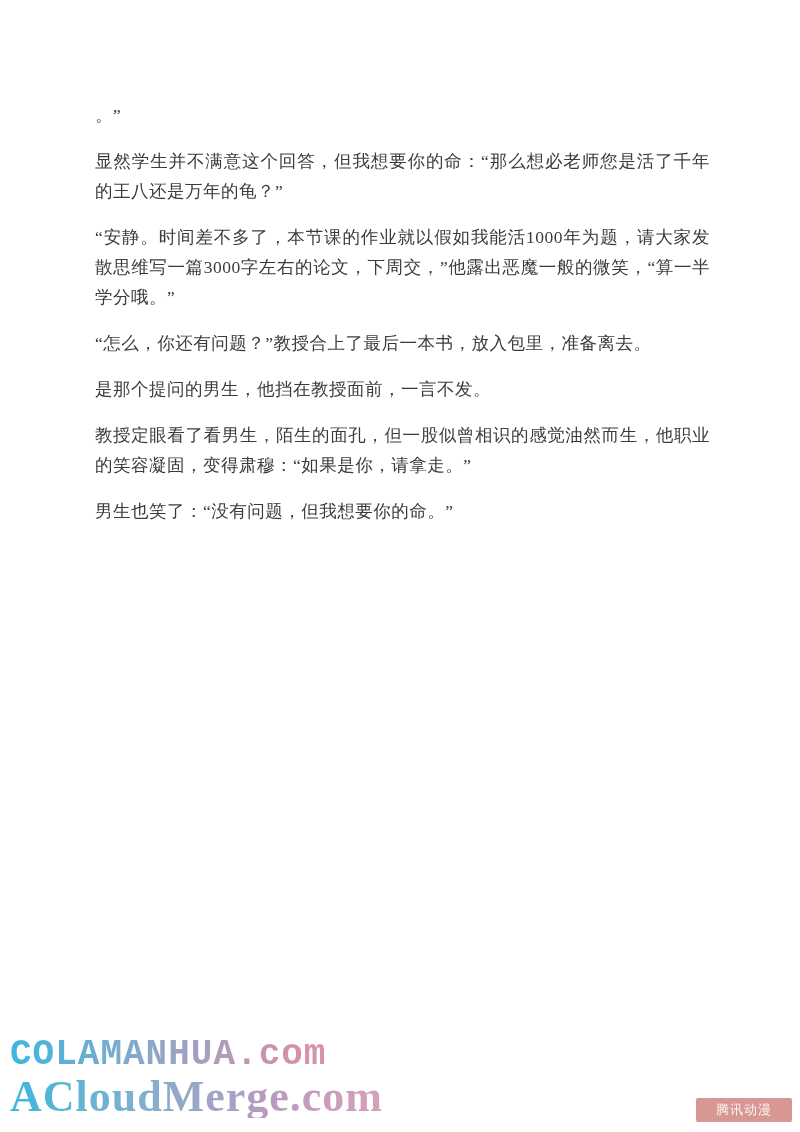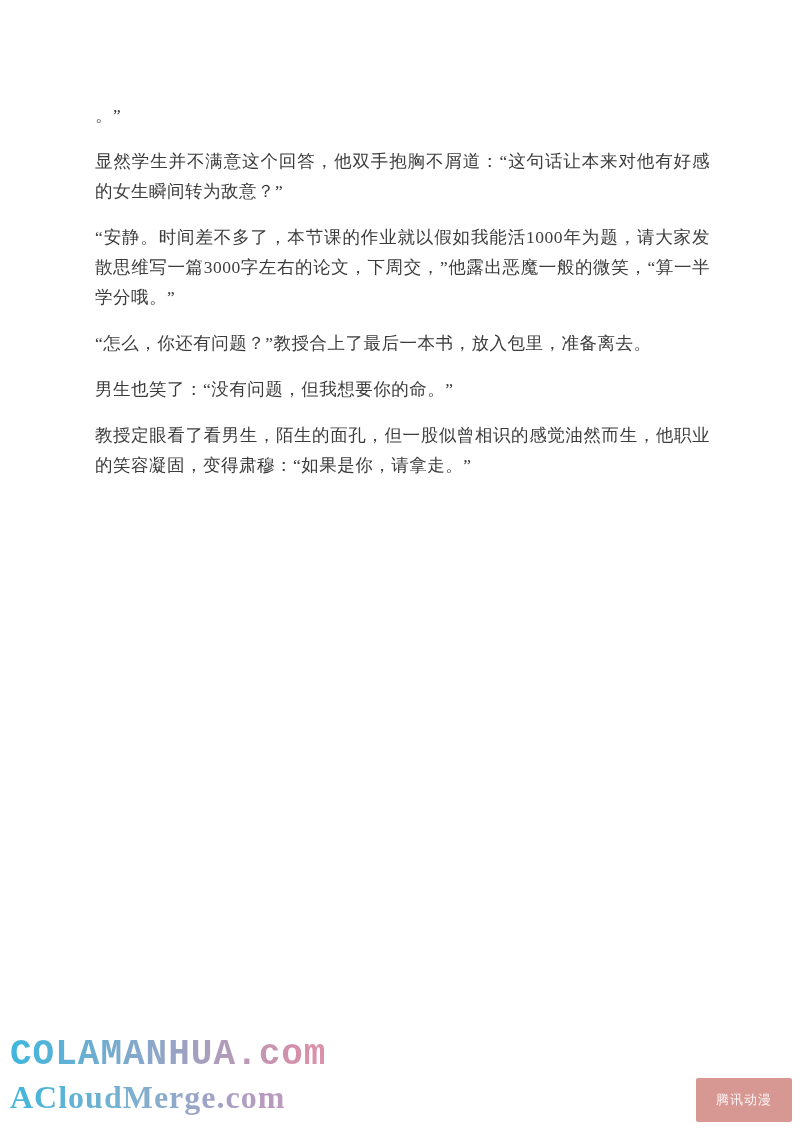--- a/index.html
+++ b/index.html
@@ -50,36 +50,36 @@
     letter-spacing: 1px;
     line-height: 42px;
     background: linear-gradient(90deg, #3fb7dd 0%, #8fa6c8 35%, #d88fa8 70%, #e5a0b5 100%);
     -webkit-background-clip: text;
     background-clip: text;
     color: transparent;
     white-space: nowrap;
   }
   .wm-line2 {
     font-family: "Liberation Serif", "DejaVu Serif", serif;
-    font-size: 32px;
+    font-size: 44px;
     font-weight: bold;
     letter-spacing: 1px;
     line-height: 42px;
     background: linear-gradient(90deg, #3fb7dd 0%, #7fb0cf 30%, #b79ac0 60%, #e3a3b4 100%);
     -webkit-background-clip: text;
     background-clip: text;
     color: transparent;
     white-space: nowrap;
   }
   .corner-badge {
     position: absolute;
     right: 8px;
     bottom: 10px;
     width: 96px;
-    height: 44px;
+    height: 24px;
     background: #b8433c;
     opacity: 0.55;
     display: flex;
     align-items: center;
     justify-content: center;
     border-radius: 2px;
   }
   .corner-badge span {
     font-family: "Liberation Sans", "DejaVu Sans", sans-serif;
     font-size: 13px;
@@ -88,25 +88,26 @@
     letter-spacing: 1px;
   }
 </style>
 </head>
 <body>
 
 <div class="page">
 
   <div class="text-body">
     <p class="para">。”</p>
-    <p class="para">显然学生并不满意这个回答，他双手抱胸不屑道：“这句话让本来对他有好感的女生瞬间转为敌意？”</p>
+    <p class="para">显然学生并不满意这个回答，但我想要你的命：“那么想必老师您是活了千年的王八还是万年的龟？”</p>
     <p class="para">“安静。时间差不多了，本节课的作业就以假如我能活1000年为题，请大家发散思维写一篇3000字左右的论文，下周交，”他露出恶魔一般的微笑，“算一半学分哦。”</p>
     <p class="para">“怎么，你还有问题？”教授合上了最后一本书，放入包里，准备离去。</p>
+    <p class="para">是那个提问的男生，他挡在教授面前，一言不发。</p>
+    <p class="para">教授定眼看了看男生，陌生的面孔，但一股似曾相识的感觉油然而生，他职业的笑容凝固，变得肃穆：“如果是你，请拿走。”</p>
     <p class="para">男生也笑了：“没有问题，但我想要你的命。”</p>
-    <p class="para">教授定眼看了看男生，陌生的面孔，但一股似曾相识的感觉油然而生，他职业的笑容凝固，变得肃穆：“如果是你，请拿走。”</p>
   </div>
 
   <div class="watermark">
     <div class="wm-line1">COLAMANHUA.com</div>
     <div class="wm-line2">ACloudMerge.com</div>
   </div>
 
   <div class="corner-badge">
     <span>腾讯动漫</span>
   </div>

